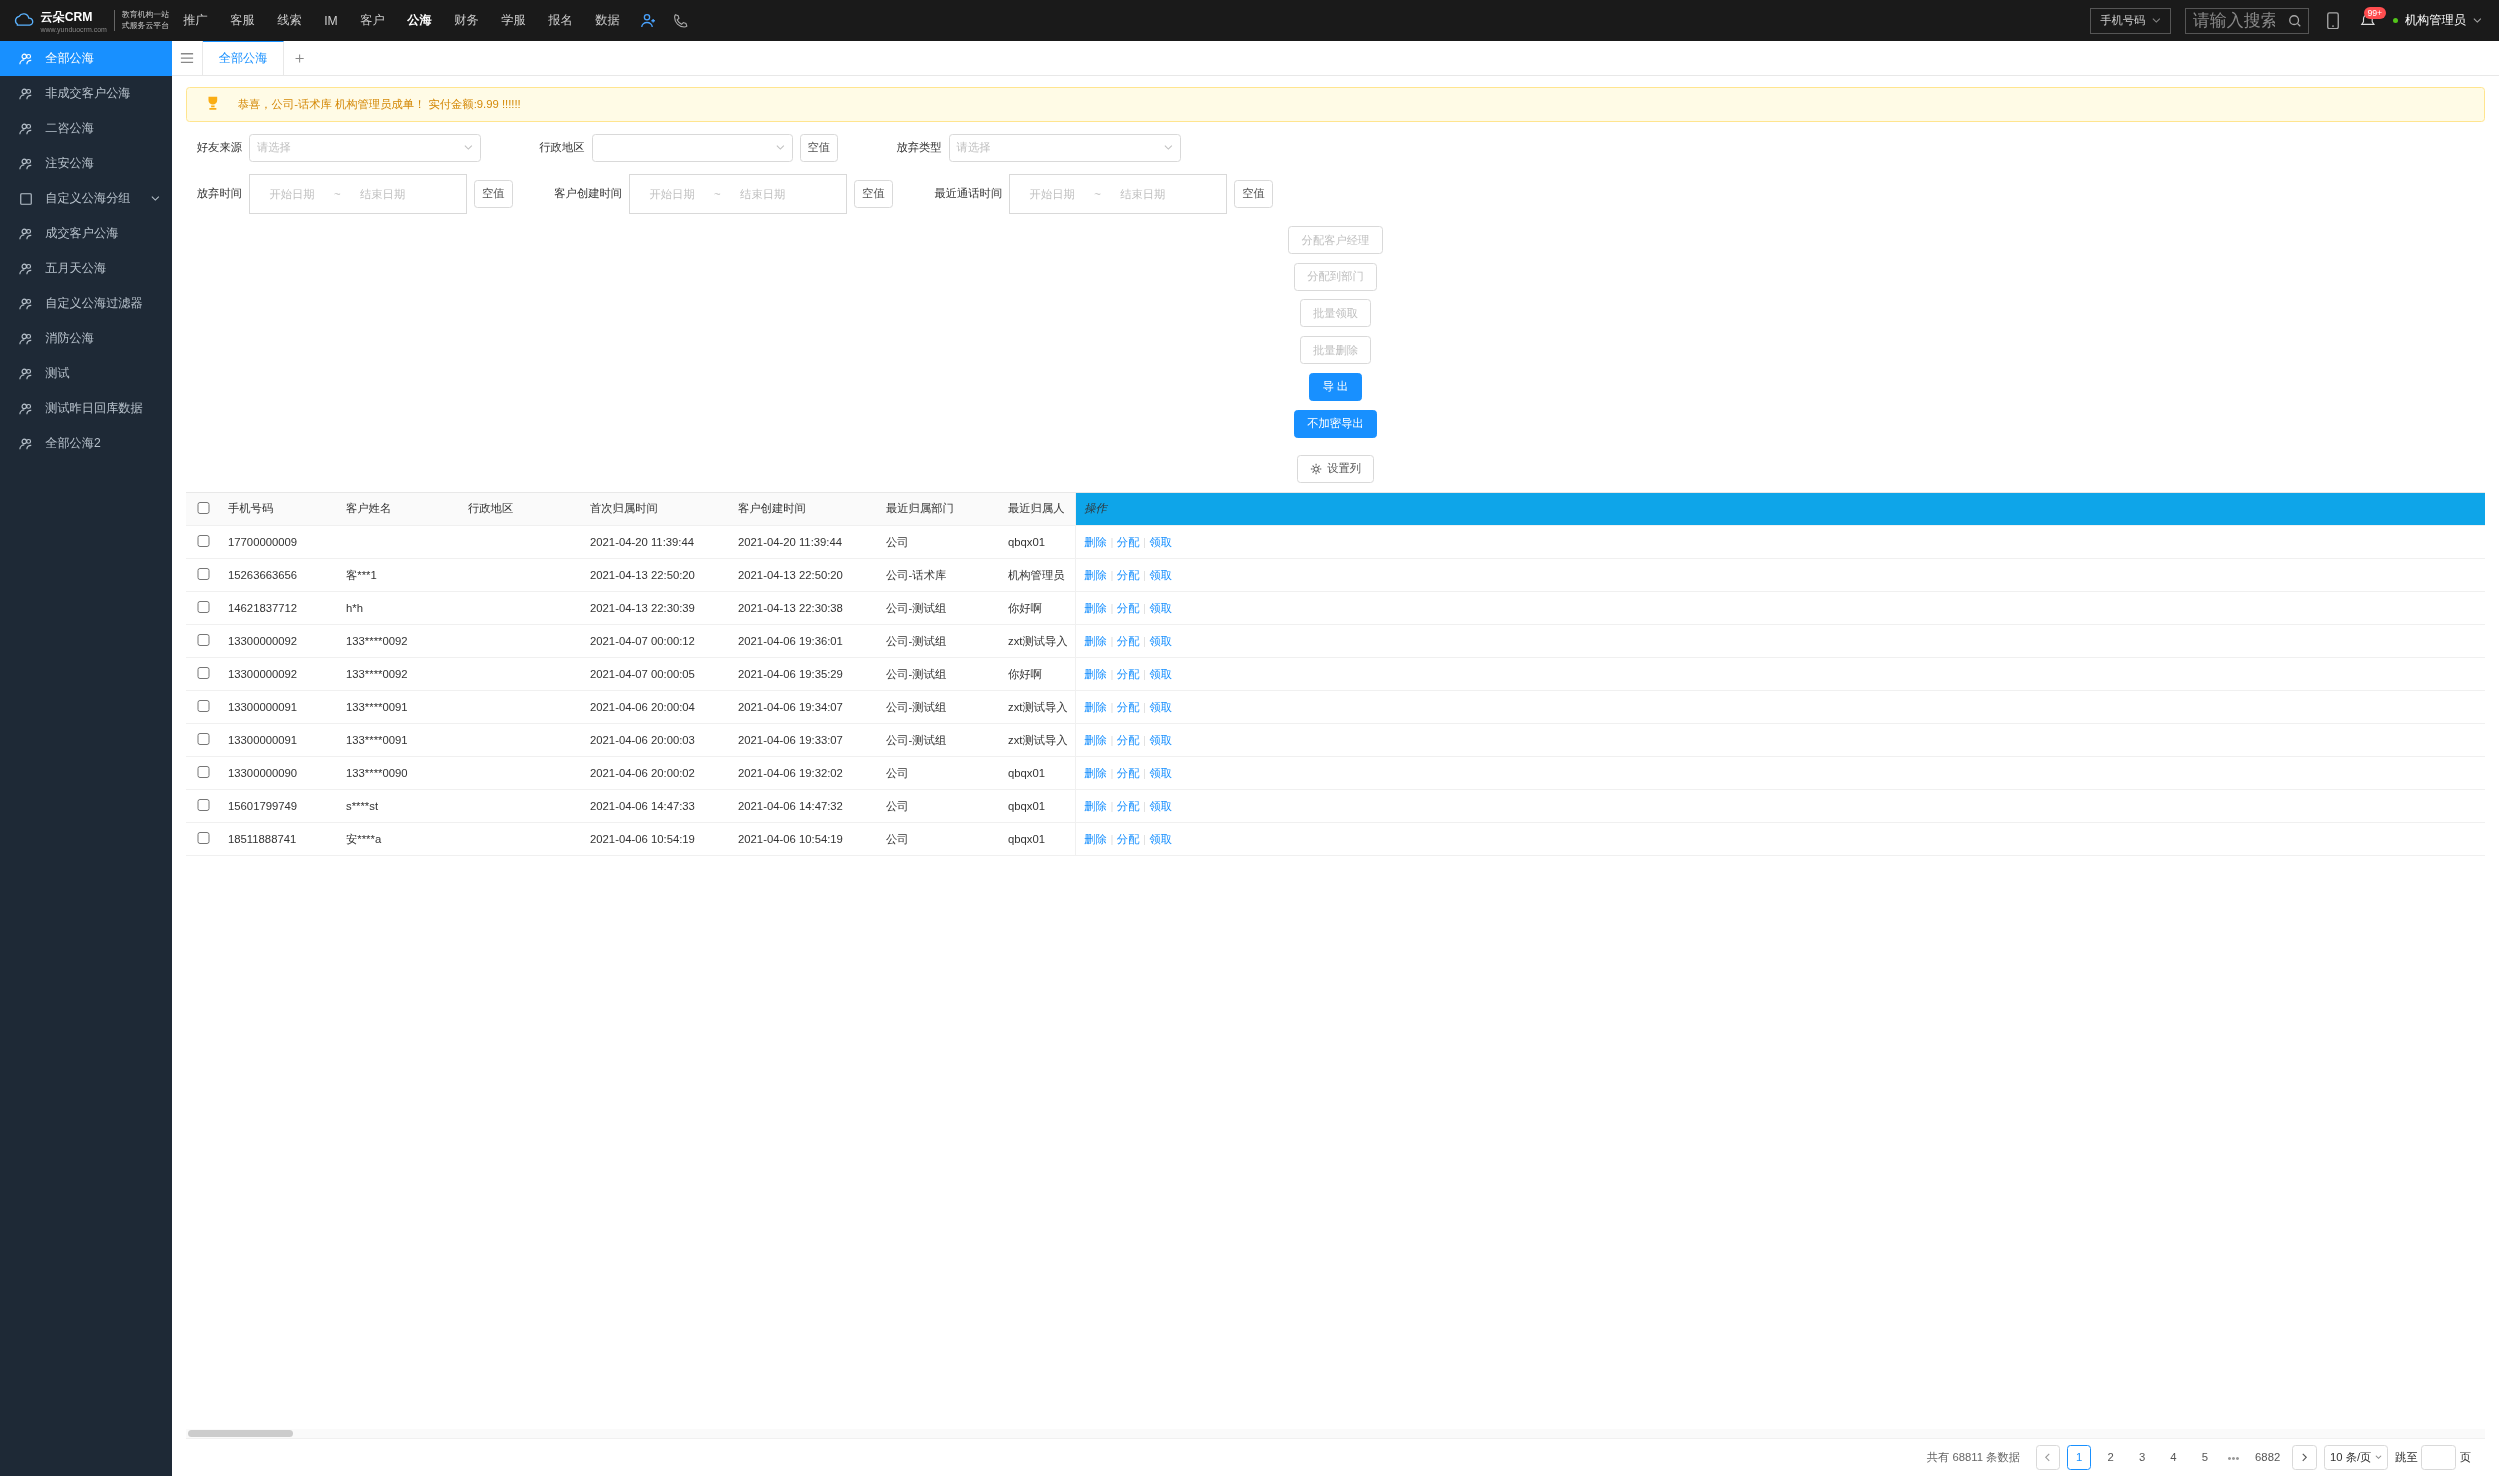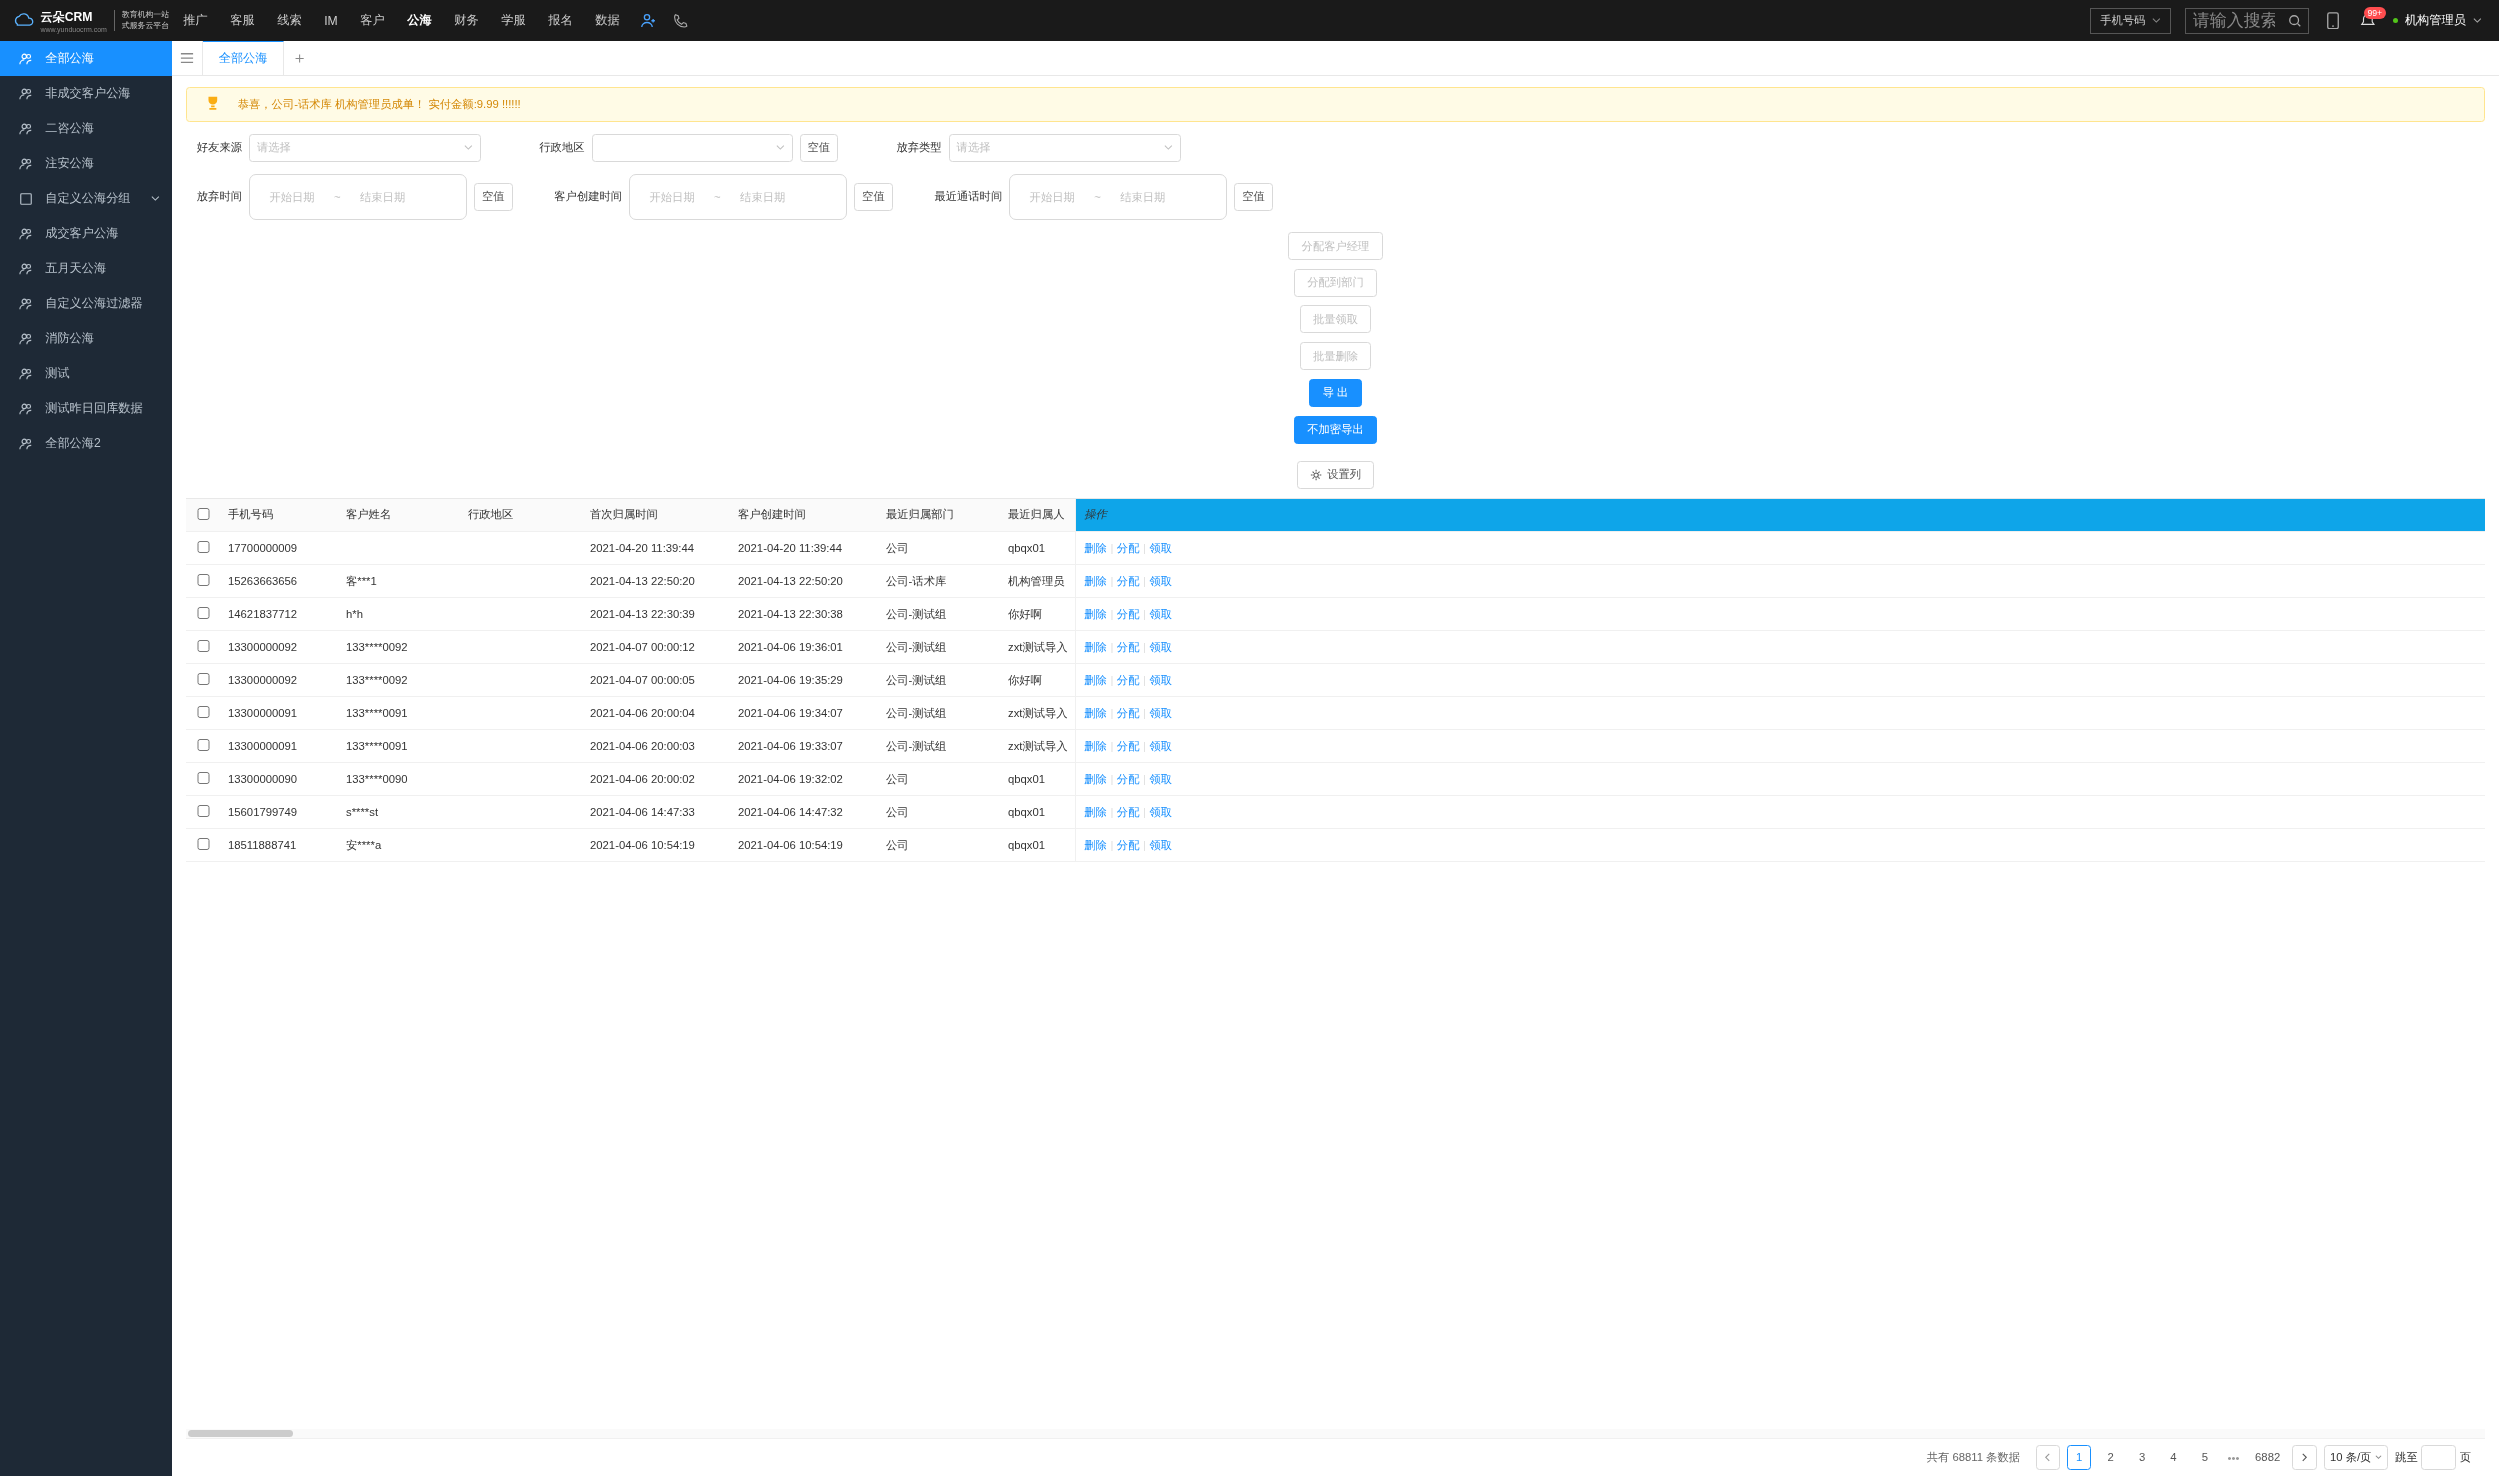--- a/index.html
+++ b/index.html
@@ -50,21 +50,21 @@
 
 
 .filters { margin-top:12.2px; display:flex; flex-direction:column; gap:12.2px; }
 .filter-row { display:flex; align-items:center; gap:10.5px; }
 .filter-group { display:flex; align-items:center; gap:7px; }
 .filter-label { font-size:11.3px; color:#333; min-width:49px; text-align:right; }
 .filter-label.wide { min-width:73px; }
 .sel { border:0.9px solid #d9d9d9; border-radius:3.5px; height:28px; display:flex; align-items:center; padding:0 7px; min-width:232px; color:#bfbfbf; font-size:11.3px; cursor:pointer; position:relative; }
 .sel .chev { margin-left:auto; color:#bfbfbf; }
 .nullbtn { border:0.9px solid #d9d9d9; border-radius:3.5px; height:28px; padding:0 7px; display:flex; align-items:center; font-size:11.3px; cursor:pointer; color:#555; }
-.date-range { border:0.9px solid #d9d9d9; border-radius:7px; height:46px; display:flex; align-items:center; padding:0 7px; min-width:218px; gap:7px; color:#bfbfbf; font-size:11.3px; }
+.date-range { border:0.9px solid #d9d9d9; border-radius:0; height:40px; display:flex; align-items:center; padding:0 7px; min-width:218px; gap:7px; color:#bfbfbf; font-size:11.3px; }
 .date-range input { border:none; outline:none; width:70px; text-align:center; font-size:11.3px; color:#333; }
 .date-range input::placeholder { color:#bfbfbf; }
 .date-range .sep { color:#bfbfbf; }
 
 .filter-actions { display:flex; justify-content:flex-end; align-items:center; gap:8.7px; margin-top:8.7px; }
 .link-btn { color:#1890ff; font-size:11.3px; cursor:pointer; display:flex; align-items:center; gap:1.7px; }
 .btn { border:0.9px solid #d9d9d9; border-radius:3.5px; height:28px; padding:0 12.2px; display:flex; align-items:center; background:#fff; cursor:pointer; font-size:11.3px; color:#555; }
 .btn.primary { background:#1890ff; border-color:#1890ff; color:#fff; }
 .btn.icon-only { width:30px; padding:0; justify-content:center; }
 .btn.disabled { color:#bfbfbf; cursor:not-allowed; }

